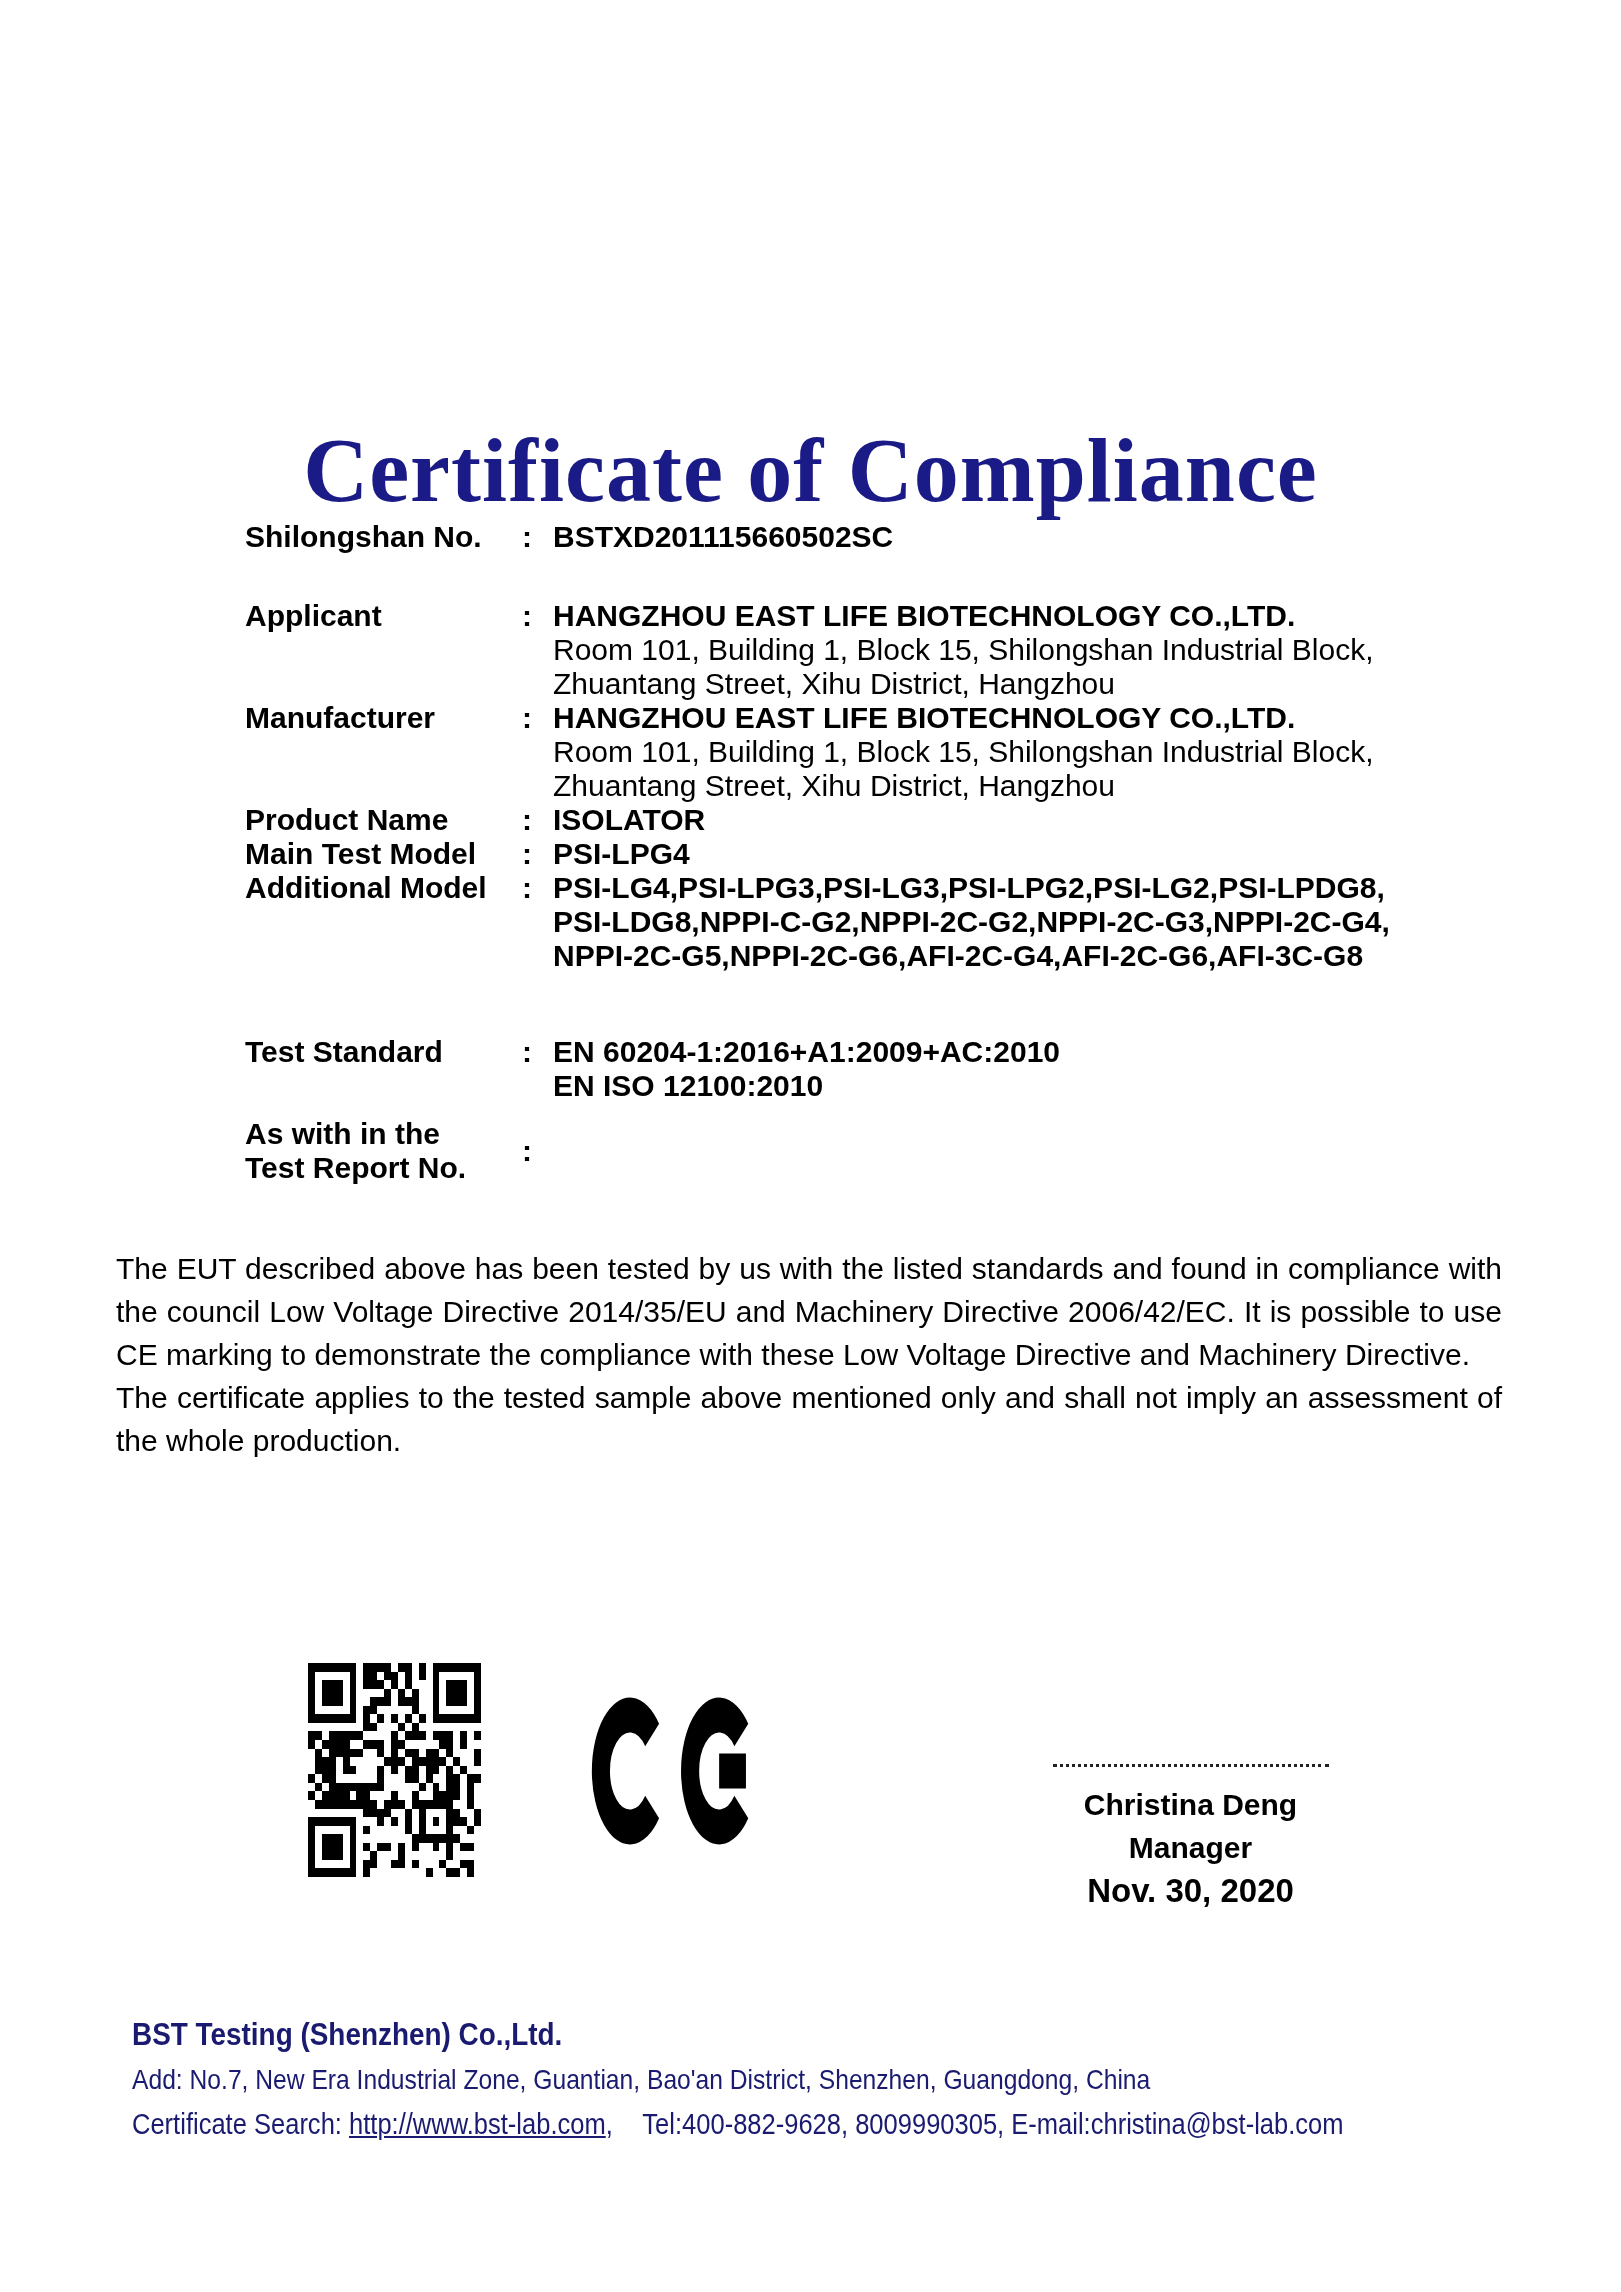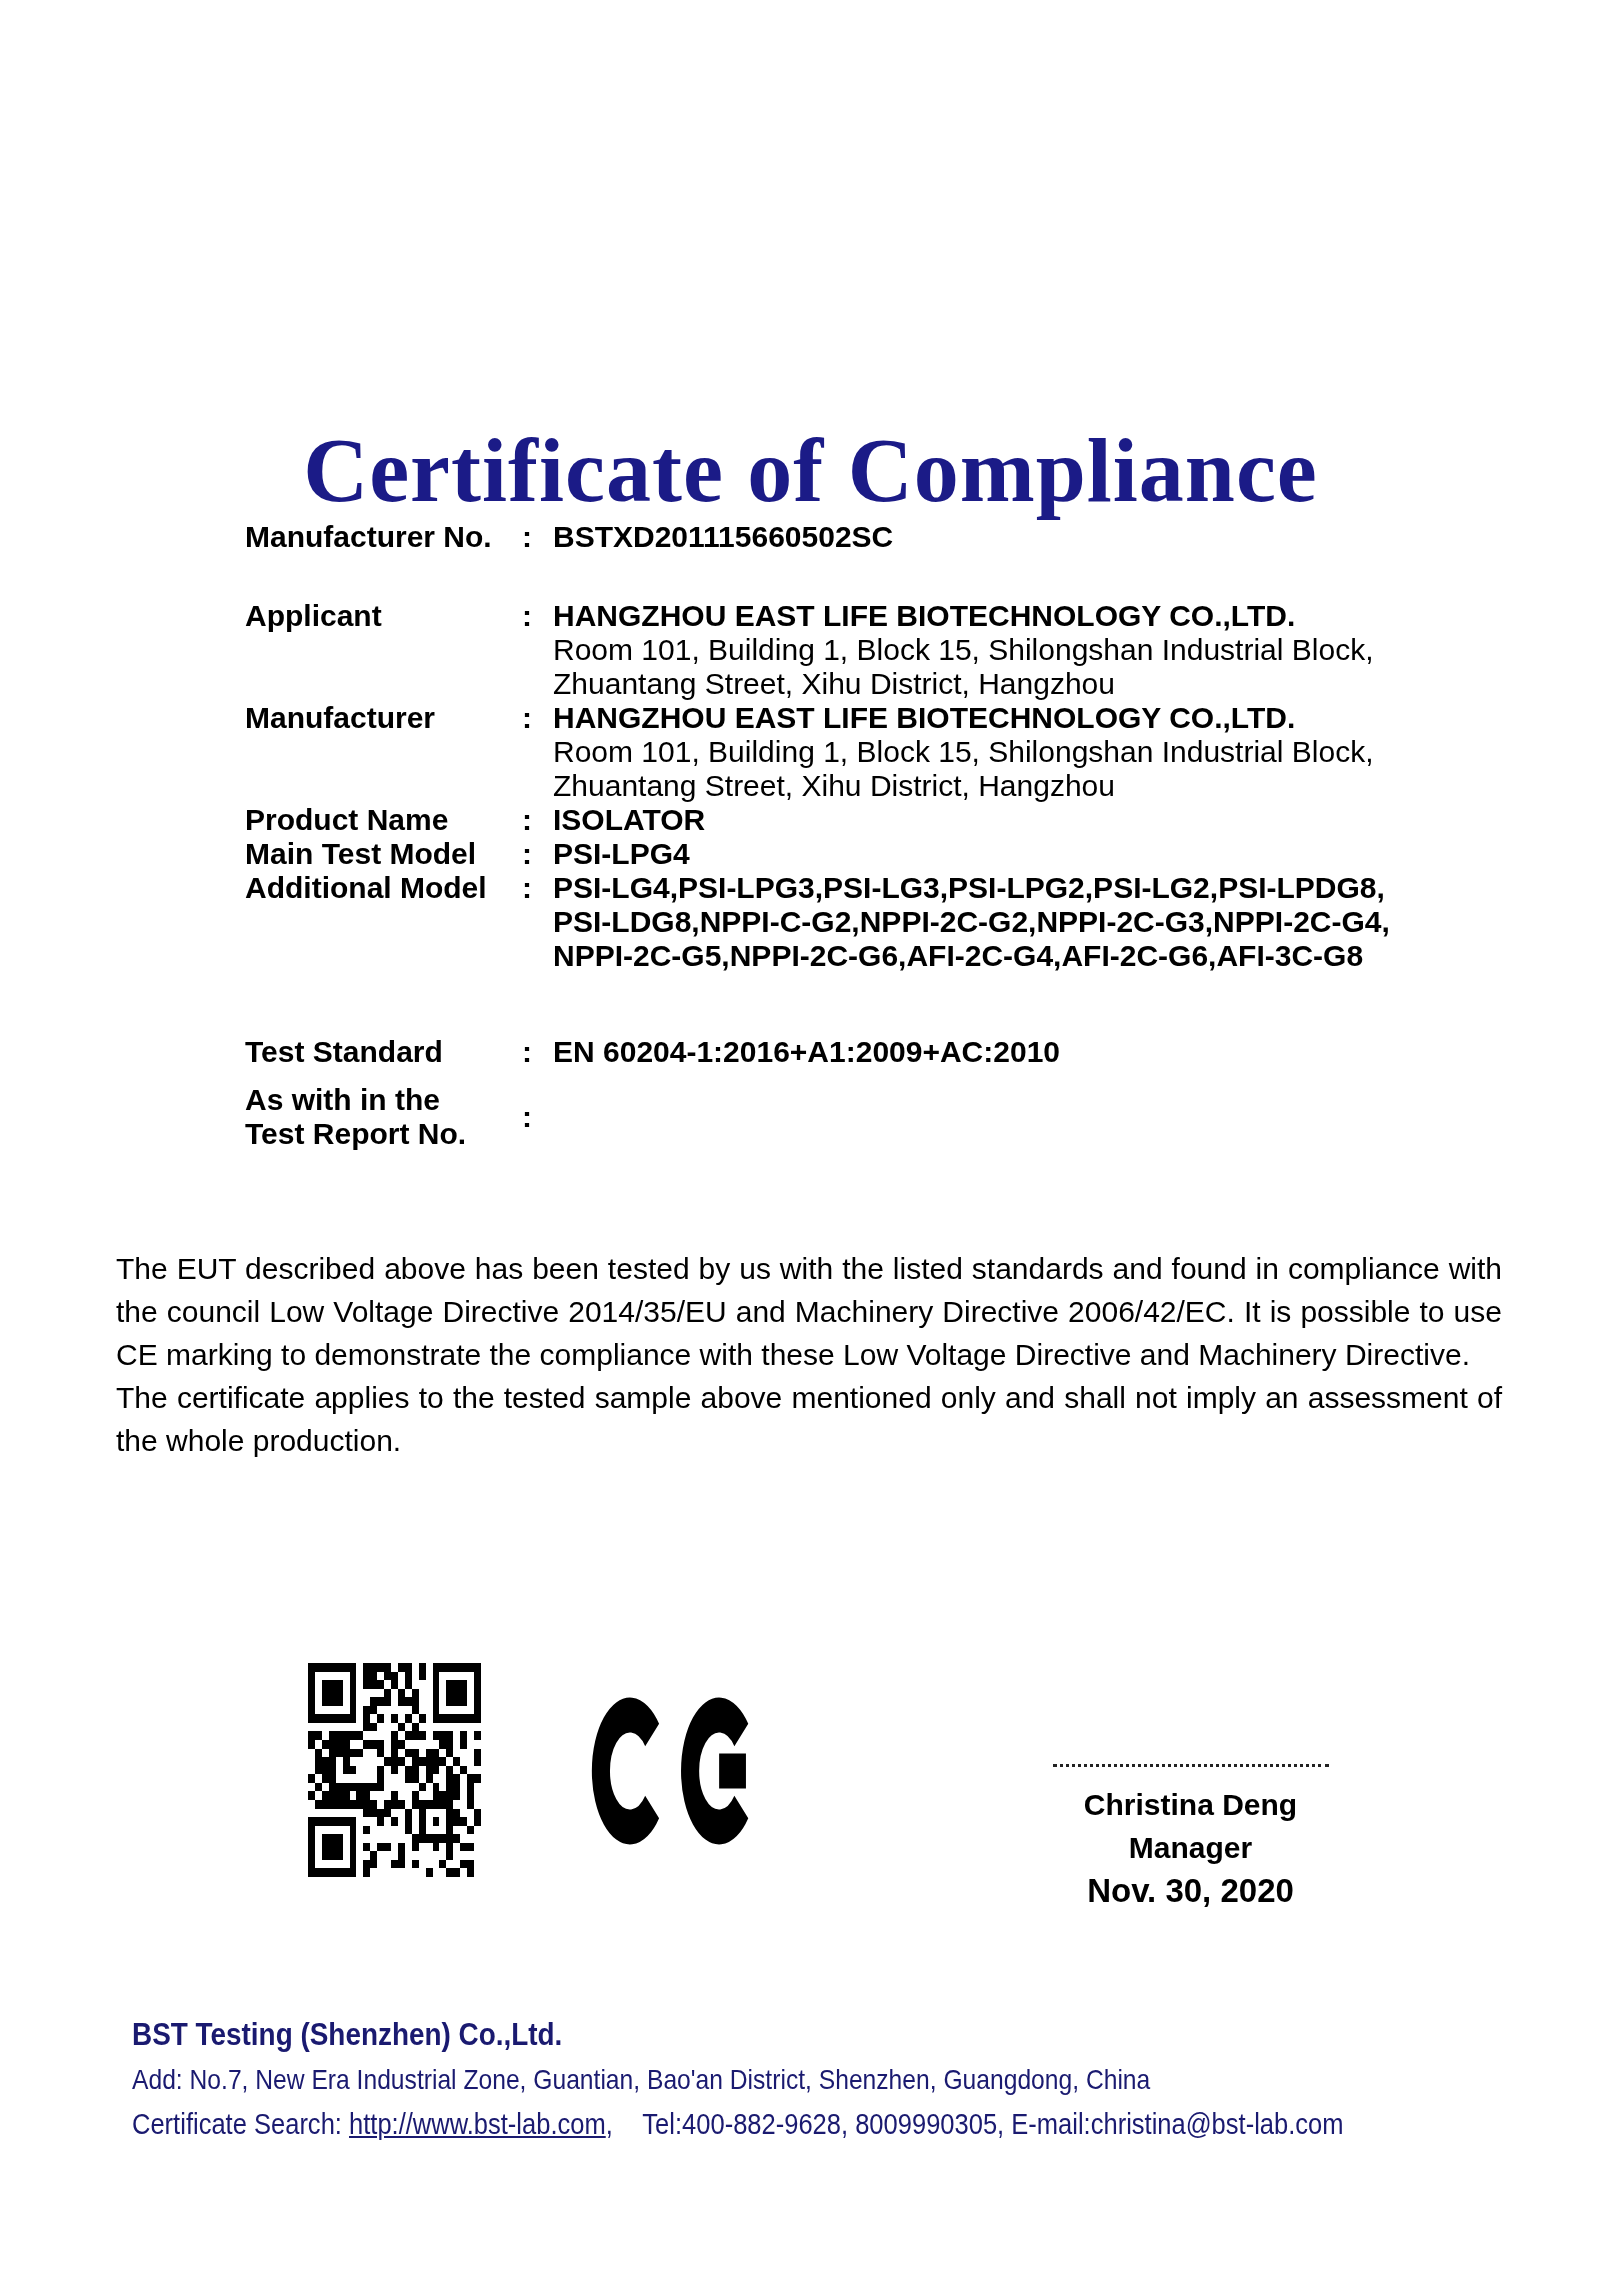--- a/index.html
+++ b/index.html
@@ -54,21 +54,21 @@
   .f-search .contact{margin-left:25.5px;}
 </style>
 </head>
 <body>
 
 <h1 class="page-title">Certificate of Compliance</h1>
 
 <div class="info">
 
   <div class="row">
-    <div class="lbl">Manufacturer No.</div>
+    <div class="lbl">Shilongshan No.</div>
     <div class="colon">:</div>
     <div class="val">
         <div class="v bold">BSTXD201115660502SC</div>
       </div>
   </div>
 
   <div class="row gap-lg">
     <div class="lbl">Applicant</div>
     <div class="colon">:</div>
     <div class="val">
@@ -112,20 +112,21 @@
       <div class="v bold">PSI-LDG8,NPPI-C-G2,NPPI-2C-G2,NPPI-2C-G3,NPPI-2C-G4,</div>
       <div class="v bold">NPPI-2C-G5,NPPI-2C-G6,AFI-2C-G4,AFI-2C-G6,AFI-3C-G8</div>
     </div>
   </div>
 
   <div class="row gap-xl">
     <div class="lbl">Test Standard</div>
     <div class="colon">:</div>
     <div class="val">
       <div class="v bold">EN 60204-1:2016+A1:2009+AC:2010</div>
+      <div class="v bold">EN ISO 12100:2010</div>
     </div>
   </div>
 
   <div class="row gap-sm center">
     <div class="lbl">
       <div>As with in the</div>
       <div>Test Report No.</div>
     </div>
     <div class="colon">:</div>
   </div>

